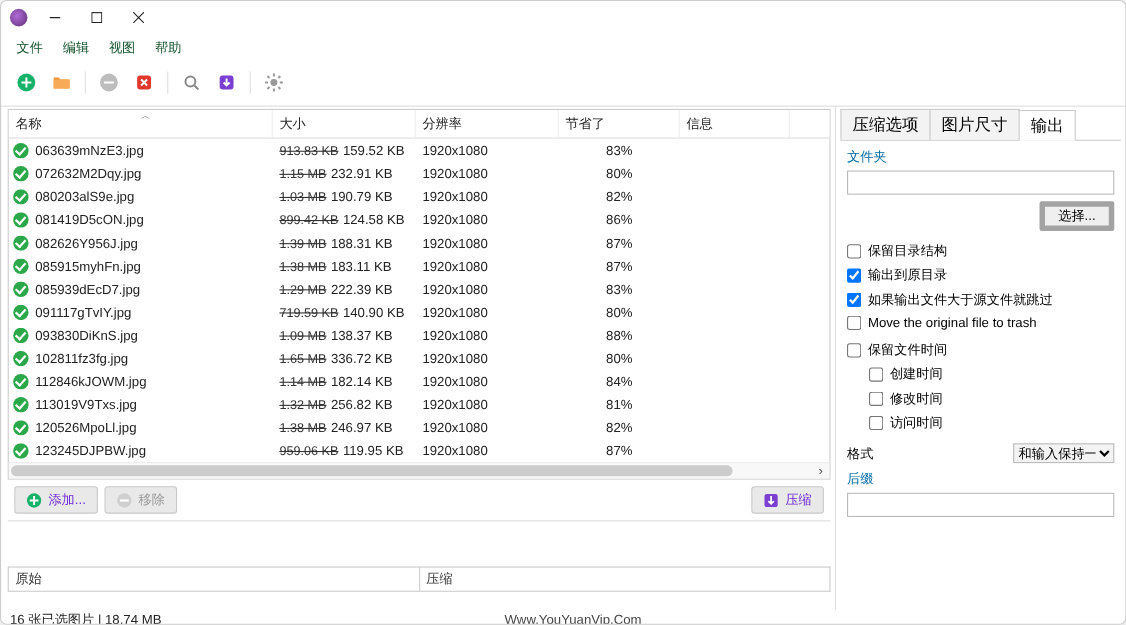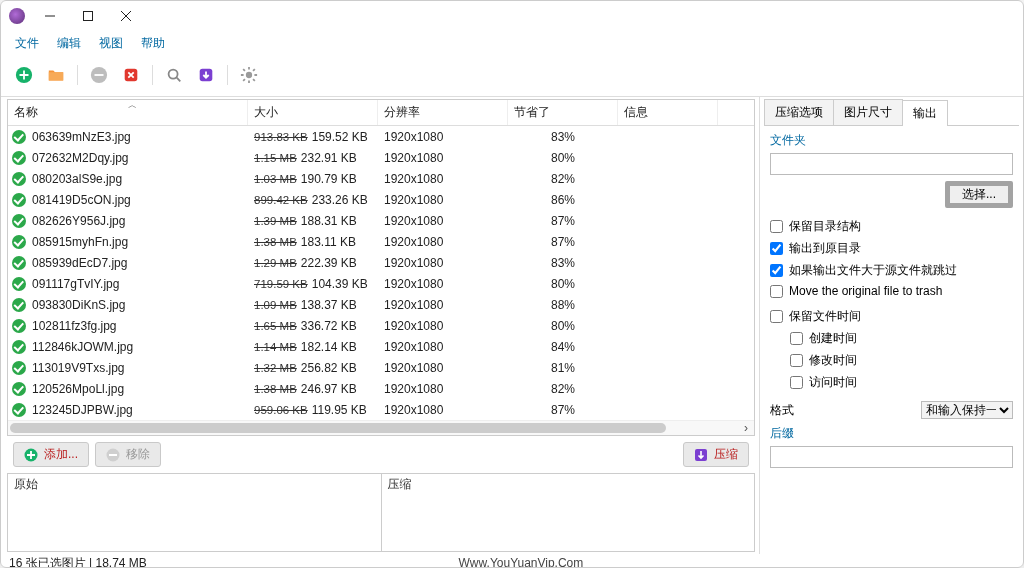--- a/index.html
+++ b/index.html
@@ -2,21 +2,21 @@
 <html><head>
 <meta charset="utf-8">
 <style>
 * { box-sizing: border-box; margin: 0; padding: 0; font-family: "Segoe UI", "Microsoft YaHei", sans-serif; }
 body { background: #fff; width: 1024px; height: 568px; overflow: hidden; font-size: 12px; color: #000; border: 1px solid #ccc; box-shadow: 0 2px 18px rgba(0,0,0,.22); border-radius: 6px; }
 .titlebar { display: flex; align-items: center; height: 30px; padding: 0 4px 0 8px; }
 .titlebar .app-icon { width: 16px; height: 16px; border-radius: 50%; background: radial-gradient(circle at 40% 40%, #b16bd7, #5b2f77); margin-right: 6px; }
 .titlebar .title { flex: 1; font-size: 12px; color: #333; }
 .win-btn { width: 38px; height: 28px; display: flex; align-items: center; justify-content: center; color:#333; }
 .win-btn svg { width: 10px; height: 10px; stroke:#222; stroke-width:1; fill:none; }
-.menubar { display: flex; gap: 2px; padding: 2px 6px; font-size: 12px; color:#0369a1; }
+.menubar { display: flex; gap: 2px; padding: 2px 6px; font-size: 12px; color:#14532d; }
 .menubar span { padding: 2px 8px; }
 .toolbar { display: flex; align-items: center; gap: 6px; padding: 6px 10px 8px 10px; }
 .tbtn { width: 26px; height: 26px; display:flex; align-items:center; justify-content:center; border-radius: 4px; }
 .tbtn svg { width: 18px; height: 18px; }
 .vsep { width:1px; height:20px; background:#ddd; margin: 0 2px; }
 .workspace { display: flex; height: calc(568px - 30px - 22px - 40px - 18px); border-top: 1px solid #ddd; }
 .main { flex: 1; display: flex; flex-direction: column; min-width: 0; }
 .sidepanel { width: 264px; border-left: 1px solid #ddd; font-size: 12px; }
 .table-wrap { flex: 1; border: 1px solid #ccc; margin: 2px 4px 2px 6px; display:flex; flex-direction:column; position:relative; }
 .thead { display: grid; grid-template-columns: 240px 130px 130px 110px 100px; border-bottom: 1px solid #ddd; background:#fff; position:relative; }
@@ -26,30 +26,30 @@
 .tr { display: grid; grid-template-columns: 240px 130px 130px 110px 100px; align-items:center; height: 21px; }
 .td { padding: 0 6px; font-size: 12px; white-space: nowrap; overflow:hidden; color:#222; }
 .td.name { display:flex; align-items:center; gap:6px; padding-left:4px; }
 .chk { width:14px; height:14px; border-radius:50%; background:#2ba84a; display:inline-flex; align-items:center; justify-content:center; flex-shrink:0; }
 .chk::after { content:""; width:7px; height:4px; border-left:2px solid #fff; border-bottom:2px solid #fff; transform: rotate(-48deg) translate(0,-1px);}
 .strike { text-decoration: line-through; color:#333; margin-right:4px; font-size: 11.5px; }
 .hscroll { height: 15px; background:#f8f8f8; border-top:1px solid #eee; position:relative; }
 .hscroll .thumb { position:absolute; left:2px; top:2px; height:10px; width: 88%; background:#ccc; border-radius:5px; }
 .hscroll .arr { position:absolute; right:6px; top:0; font-size:12px; color:#555; }
 .actionbar { display:flex; align-items:center; gap:6px; padding: 4px 6px; margin: 0 4px 0 6px; }
-.btn { display:inline-flex; align-items:center; gap:6px; background:#e9e9e9; border:1px solid #c9c9c9; border-radius:3px; padding: 3px 10px; font-size:12px; color:#b91c1c; }
+.btn { display:inline-flex; align-items:center; gap:6px; background:#e9e9e9; border:1px solid #c9c9c9; border-radius:3px; padding: 3px 10px; font-size:12px; color:#6d28d9; }
 .btn.disabled { color:#999; }
 .btn .ic { width:14px; height:14px; display:inline-flex; align-items:center; justify-content:center; }
 .spacer { flex:1; }
-.previews { display:flex; height: 80px; border-top:1px solid #ddd; margin: 2px 4px 2px 6px; }
+.previews { display:flex; height: 80px; border-top:1px solid #ddd; margin: 2px 4px 16px 6px; align-items: flex-end; }
 .previews .pv { flex:1; border:1px solid #ccc; margin-top:-1px; }
 .previews .pv + .pv { border-left: none; }
 .pv .lbl { padding:2px 6px; font-size:12px; color:#333; }
 .tabs { display:flex; border-bottom:1px solid #ccc; margin: 2px 4px 0 4px; }
-.tabs .tab { padding: 4px 10px; border:1px solid #ccc; border-bottom:none; background:#f3f3f3; margin-right:-1px; font-size:12px; }
+.tabs .tab { padding: 4px 10px; border:1px solid #ccc; border-bottom:none; background:#f3f3f3; margin-right:-1px; font-size:15px; }
 .tabs .tab.active { background:#fff; position:relative; top:1px; }
 .panel-body { padding: 6px 10px; }
 .panel-body .grp { margin-bottom: 10px; }
 .panel-body label.hd { display:block; margin-bottom:4px; color:#0369a1; }
 .panel-body input[type=text] { width:100%; border:1px solid #bbb; padding:3px 4px; font-size:12px; background:#fff; }
 .panel-body select { width: 92px; font-size:12px; border:1px solid #bbb; background:#f3f3f3; }
 .cb { display:flex; align-items:center; gap:6px; margin: 5px 0; font-size:12px; }
 .cb input { width:13px; height:13px; }
 .cb.sub { margin-left: 20px; }
 .row { display:flex; align-items:center; justify-content:space-between; margin: 6px 0; }
@@ -178,21 +178,21 @@
             <div class="td"><span class="strike">1.03 MB</span><span>190.79 KB</span></div>
             <div class="td">1920x1080</div>
             <div class="td" style="text-align:center">82%</div>
             <div class="td"></div>
           </div>
           <div class="tr">
             <div class="td name">
               <span class="chk"></span>
               <span>081419D5cON.jpg</span>
             </div>
-            <div class="td"><span class="strike">899.42 KB</span><span>233.26 KB</span></div>
+            <div class="td"><span class="strike">899.42 KB</span><span>124.58 KB</span></div>
             <div class="td">1920x1080</div>
             <div class="td" style="text-align:center">86%</div>
             <div class="td"></div>
           </div>
           <div class="tr">
             <div class="td name">
               <span class="chk"></span>
               <span>082626Y956J.jpg</span>
             </div>
             <div class="td"><span class="strike">1.39 MB</span><span>188.31 KB</span></div>
@@ -218,21 +218,21 @@
             <div class="td"><span class="strike">1.29 MB</span><span>222.39 KB</span></div>
             <div class="td">1920x1080</div>
             <div class="td" style="text-align:center">83%</div>
             <div class="td"></div>
           </div>
           <div class="tr">
             <div class="td name">
               <span class="chk"></span>
               <span>091117gTvIY.jpg</span>
             </div>
-            <div class="td"><span class="strike">719.59 KB</span><span>104.39 KB</span></div>
+            <div class="td"><span class="strike">719.59 KB</span><span>140.90 KB</span></div>
             <div class="td">1920x1080</div>
             <div class="td" style="text-align:center">80%</div>
             <div class="td"></div>
           </div>
           <div class="tr">
             <div class="td name">
               <span class="chk"></span>
               <span>093830DiKnS.jpg</span>
             </div>
             <div class="td"><span class="strike">1.09 MB</span><span>138.37 KB</span></div>

